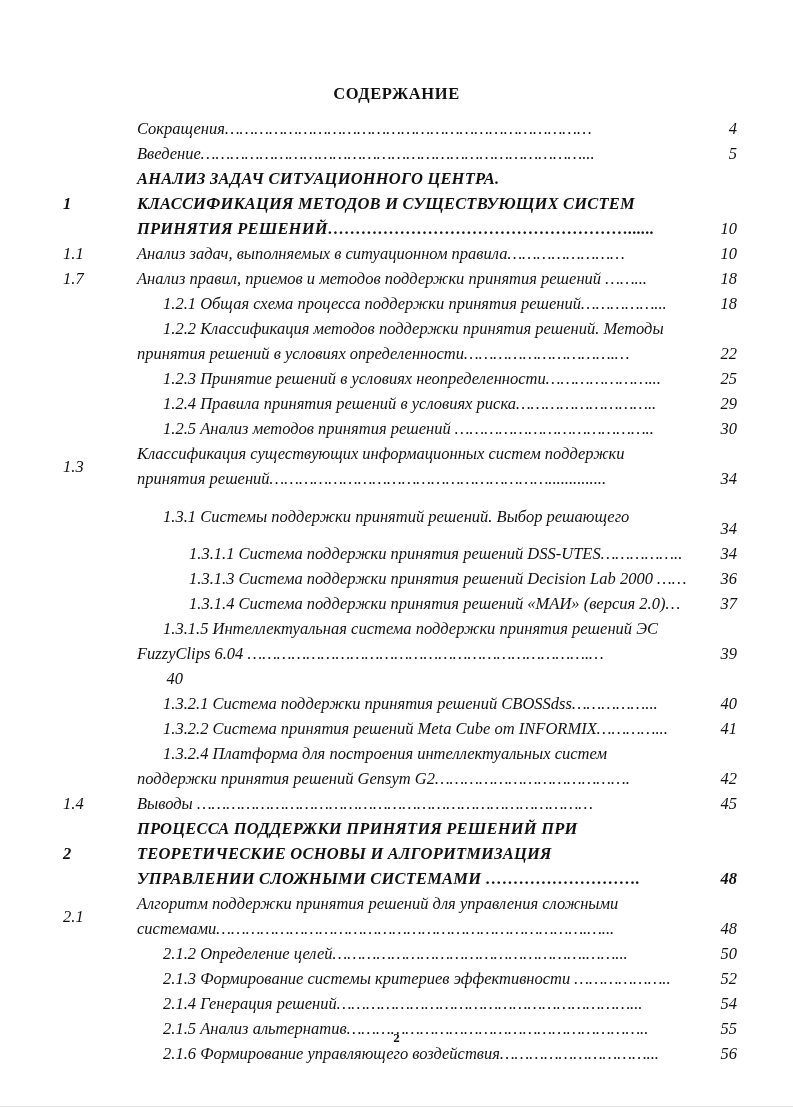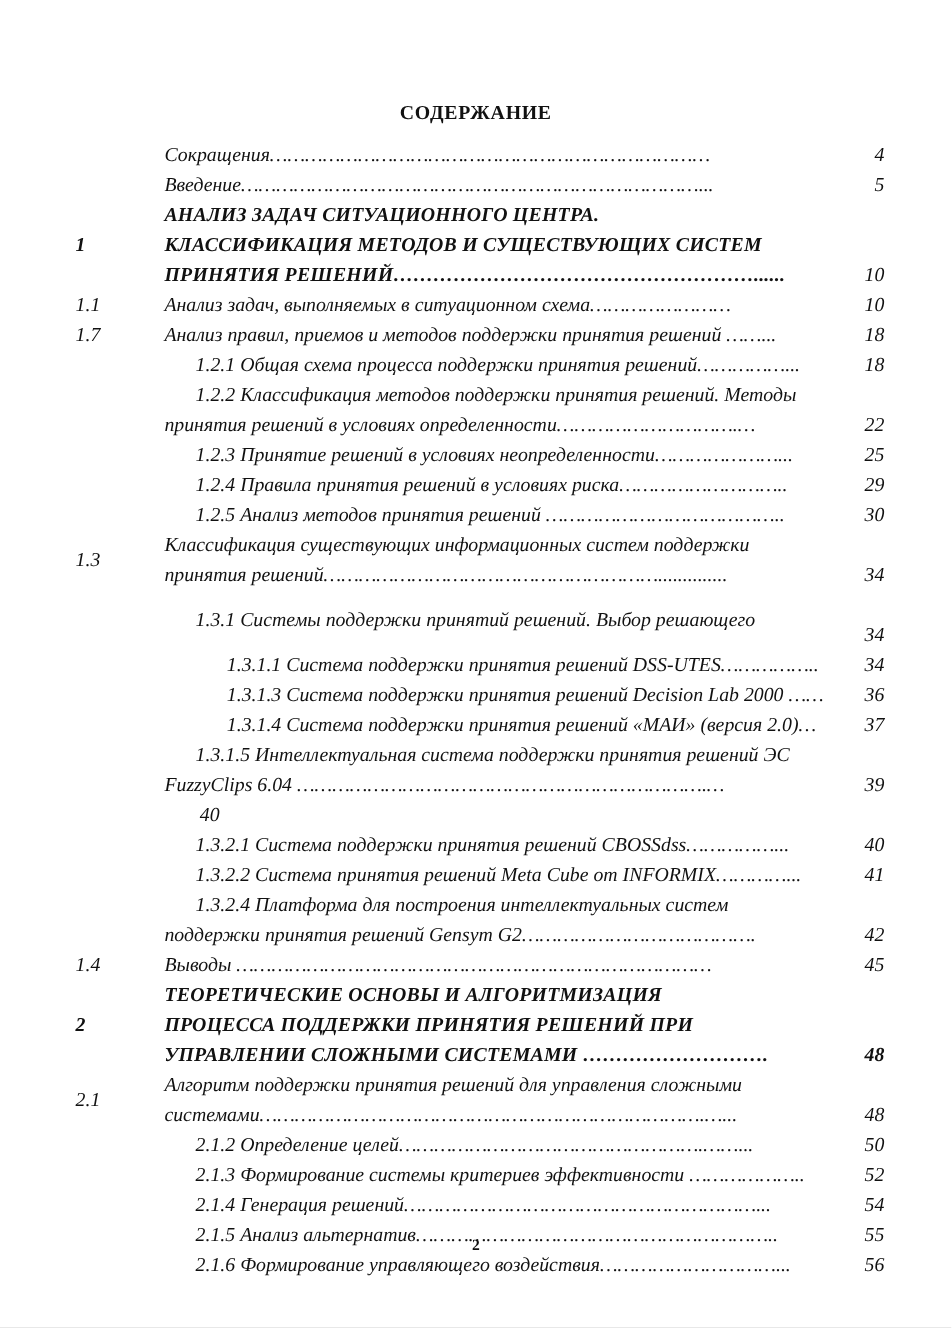--- a/index.html
+++ b/index.html
@@ -146,21 +146,21 @@
         </div>
         <div class="pages">
           <span class="pg blank">&nbsp;</span>
           <span class="pg blank">&nbsp;</span>
           <span class="pg">10</span>
         </div>
       </div>
       <div class="entry">
         <div class="num">1.1</div>
         <div class="body">
-          <div class="txt last-left ind-0">Анализ задач, выполняемых в ситуационном схема……………………</div>
+          <div class="txt last-left ind-0">Анализ задач, выполняемых в ситуационном правила……………………</div>
         </div>
         <div class="pages">
           <span class="pg">10</span>
         </div>
       </div>
       <div class="entry">
         <div class="num">1.7</div>
         <div class="body">
           <div class="txt last-left ind-0">Анализ правил, приемов и методов поддержки принятия решений ……...</div>
         </div>
@@ -314,22 +314,22 @@
         <div class="body">
           <div class="txt last-left ind-0">Выводы ………………………………………………………………………</div>
         </div>
         <div class="pages">
           <span class="pg">45</span>
         </div>
       </div>
       <div class="entry">
         <div class="num b">2</div>
         <div class="body">
+          <div class="txt bold cont">ПРОЦЕССА ПОДДЕРЖКИ ПРИНЯТИЯ РЕШЕНИЙ ПРИ</div>
           <div class="txt bold ind-0">ТЕОРЕТИЧЕСКИЕ ОСНОВЫ И АЛГОРИТМИЗАЦИЯ</div>
-          <div class="txt bold cont">ПРОЦЕССА ПОДДЕРЖКИ ПРИНЯТИЯ РЕШЕНИЙ ПРИ</div>
           <div class="txt bold last-left cont">УПРАВЛЕНИИ СЛОЖНЫМИ СИСТЕМАМИ ……………………….</div>
         </div>
         <div class="pages">
           <span class="pg blank b">&nbsp;</span>
           <span class="pg blank b">&nbsp;</span>
           <span class="pg b">48</span>
         </div>
       </div>
       <div class="entry">
         <div class="num">2.1</div>

